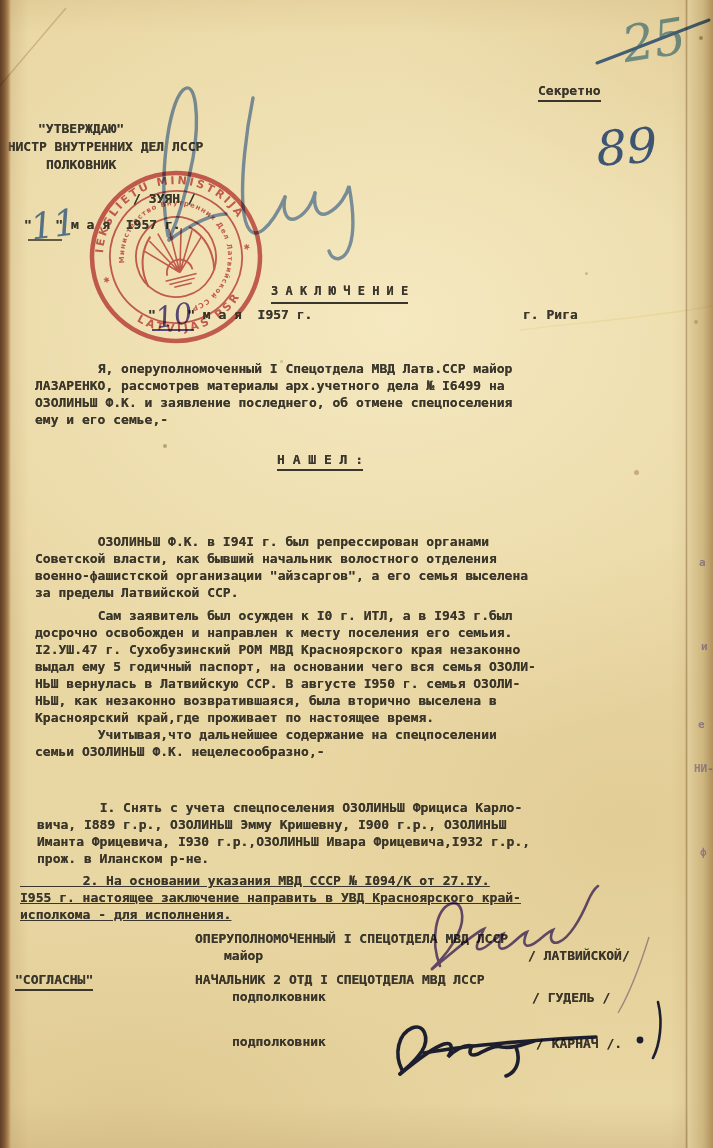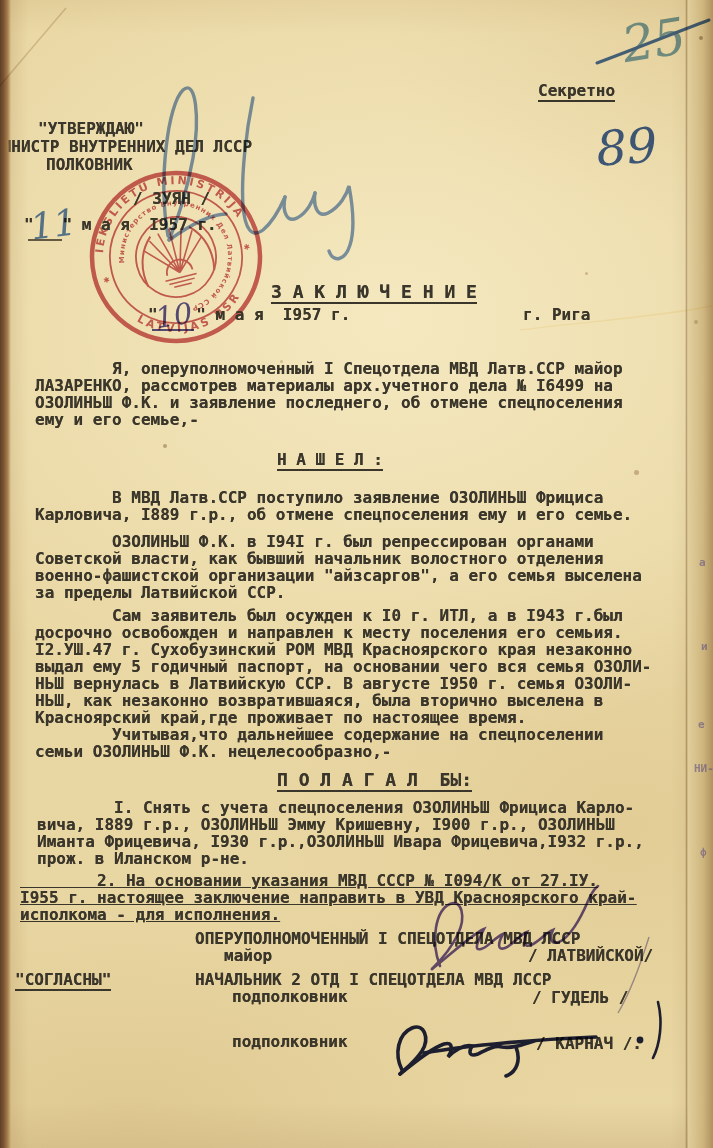--- a/index.html
+++ b/index.html
@@ -13,26 +13,26 @@
       radial-gradient(ellipse 420px 260px at 96% 4%, rgba(214,188,132,0.35), rgba(214,188,132,0) 70%),
       linear-gradient(90deg, rgba(166,130,78,0.35) 0%, rgba(166,130,78,0) 4%),
       linear-gradient(270deg, rgba(158,123,73,0.28) 0%, rgba(158,123,73,0) 6%),
       linear-gradient(180deg, rgba(198,168,108,0.22) 0%, rgba(198,168,108,0) 3%),
       linear-gradient(0deg, rgba(158,123,73,0.18) 0%, rgba(158,123,73,0) 4%);
     font-family:"DejaVu Sans Mono", monospace;
   }
   .abs{position:absolute;}
   .tw{
     font-family:"DejaVu Sans Mono", monospace;
-    font-size:16px;line-height:17px;font-weight:bold;
+    font-size:13px;line-height:17px;font-weight:bold;
     color:#3a362b;white-space:pre-wrap;
     text-shadow:0 0 0.5px rgba(45,40,28,0.75);
     z-index:4;
   }
-  .tw-lg{font-size:18px;line-height:19px;}
+  .tw-lg{font-size:12px;line-height:19px;}
   .u{border-bottom:2px solid #3a362b;padding-bottom:1px;}
   .para{width:662px;}
   .edge-left{
     position:absolute;left:0;top:0;width:11px;height:1148px;z-index:6;
     background:linear-gradient(90deg,#5e3e26 0%,#7c5634 35%,#a87f4e 70%,rgba(168,127,78,0) 100%);
   }
   .edge-right-line{
     position:absolute;left:685px;top:0;width:3px;height:1148px;z-index:5;
     background:linear-gradient(90deg,rgba(130,95,50,0) 0%,rgba(130,95,50,0.45) 50%,rgba(130,95,50,0) 100%);
   }
@@ -111,36 +111,33 @@
 
   <span class="tw abs tw-lg u" style="left:271px;top:282px;">З А К Л Ю Ч Е Н И Е</span>
   <span class="tw abs" style="left:148px;top:306px;">"    " м а я  I957 г.</span>
   <span class="tw abs" style="left:523px;top:306px;">г. Рига</span>
 
   <div class="tw abs para" style="left:35px;top:360px;">        Я, оперуполномоченный I Спецотдела МВД Латв.ССР майор
 ЛАЗАРЕНКО, рассмотрев материалы арх.учетного дела № I6499 на
 ОЗОЛИНЬШ Ф.К. и заявление последнего, об отмене спецпоселения
 ему и его семье,-</div>
   <span class="tw abs u" style="left:277px;top:451px;">Н А Ш Е Л :</span>
-  <div class="tw abs para" style="left:35px;top:489px;">        В МВД Латв.ССР поступило заявление ОЗОЛИНЬШ Фрициса
-Карловича, I889 г.р., об отмене спецпоселения ему и его семье.</div>
   <div class="tw abs para" style="left:35px;top:533px;">        ОЗОЛИНЬШ Ф.К. в I94I г. был репрессирован органами
 Советской власти, как бывший начальник волостного отделения
 военно-фашистской организации "айзсаргов", а его семья выселена
 за пределы Латвийской ССР.</div>
   <div class="tw abs para" style="left:35px;top:607px;">        Сам заявитель был осужден к I0 г. ИТЛ, а в I943 г.был
 досрочно освобожден и направлен к месту поселения его семьия.
 I2.УШ.47 г. Сухобузинский РОМ МВД Красноярского края незаконно
 выдал ему 5 годичный паспорт, на основании чего вся семья ОЗОЛИ-
 НЬШ вернулась в Латвийскую ССР. В августе I950 г. семья ОЗОЛИ-
 НЬШ, как незаконно возвратившаяся, была вторично выселена в
 Красноярский край,где проживает по настоящее время.
         Учитывая,что дальнейшее содержание на спецпоселении
 семьи ОЗОЛИНЬШ Ф.К. нецелесообразно,-</div>
-  <span class="tw abs tw-lg u" style="left:277px;top:770px;">П О Л А Г А Л  БЫ:</span>
   <div class="tw abs para" style="left:37px;top:799px;">        I. Снять с учета спецпоселения ОЗОЛИНЬШ Фрициса Карло-
 вича, I889 г.р., ОЗОЛИНЬШ Эмму Кришевну, I900 г.р., ОЗОЛИНЬШ
 Иманта Фрицевича, I930 г.р.,ОЗОЛИНЬШ Ивара Фрицевича,I932 г.р.,
 прож. в Иланском р-не.</div>
   <div class="tw abs para" style="left:20px;top:872px;text-decoration:underline;">        2. На основании указания МВД СССР № I094/К от 27.IУ.
 I955 г. настоящее заключение направить в УВД Красноярского край-
 исполкома - для исполнения.</div>
 
   <span class="tw abs" style="left:195px;top:930px;">ОПЕРУПОЛНОМОЧЕННЫЙ I СПЕЦОТДЕЛА МВД ЛССР</span>
   <span class="tw abs" style="left:224px;top:947px;">майор</span>

